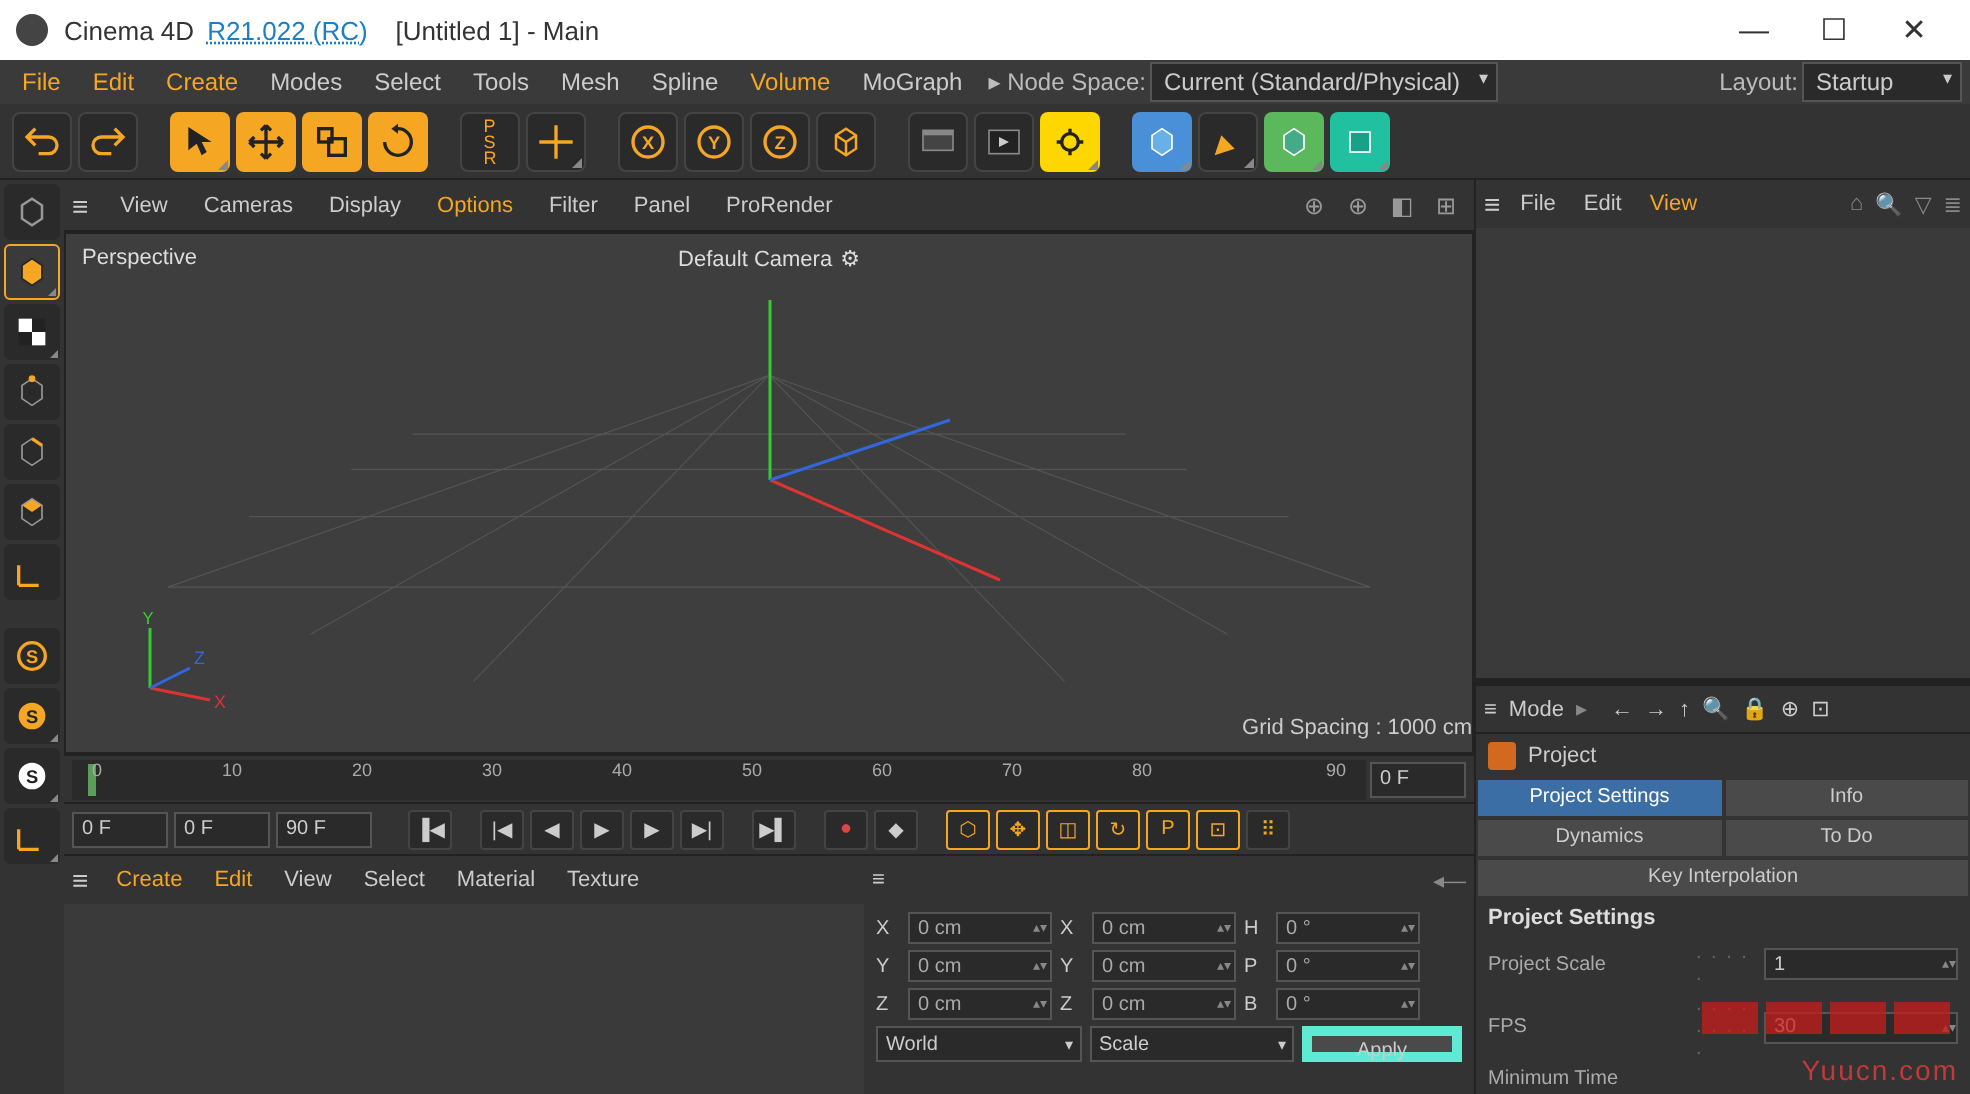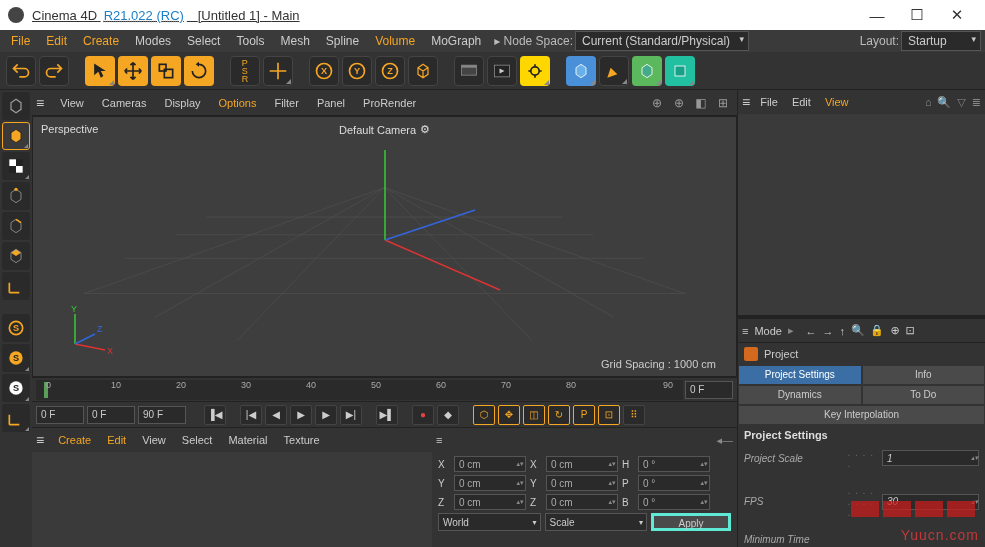--- a/index.html
+++ b/index.html
@@ -1,19 +1,19 @@
 <!DOCTYPE html>
 <html><head>
 <meta charset="utf-8">
 <style>
 * { margin: 0; padding: 0; box-sizing: border-box; font-family: Arial, sans-serif; user-select: none; }
 body { background: #3a3a3a; color: #ccc; font-size: 11px; width: 985px; height: 547px; overflow: hidden; position: relative; }
 .titlebar { background: #fff; height: 30px; display: flex; align-items: center; padding: 0 8px; color: #333; font-size: 13px; }
 .titlebar .icon { width: 16px; height: 16px; background: #444; border-radius: 50%; margin-right: 8px; }
-.titlebar .title { flex: 1; text-decoration: underline; }
+.titlebar .title { flex: 1; }
 .titlebar .ver { color: #1a7fc9; text-decoration: underline dotted; margin: 0 3px; }
 .titlebar .winbtn { width: 40px; text-align: center; font-size: 15px; color: #333; cursor: pointer; }
 .menubar { background: #3a3a3a; height: 22px; display: flex; align-items: center; padding: 0 4px; gap: 2px; font-size: 12px; }
 .menubar .mitem { padding: 2px 7px; cursor: pointer; }
 .menubar .mitem.orange { color: #f5a623; }
 .menubar .mitem.light { color: #ccc; }
 .menubar .nslabel { color: #bbb; margin-left: 4px; }
 .menubar .dropdown { background: #2a2a2a; border: 1px solid #555; padding: 2px 18px 2px 6px; color: #ccc; position: relative; }
 .menubar .dropdown::after { content: '▾'; position: absolute; right: 4px; font-size: 9px; }
 .menubar .spacer { flex: 1; }
@@ -36,21 +36,21 @@
 .center-col { flex: 1; display: flex; flex-direction: column; min-width: 0; }
 .vp-tabs { background: #333; height: 26px; display: flex; align-items: center; padding: 0 4px; gap: 2px; font-size: 11px; border-bottom: 1px solid #222; }
 .vp-tabs .hamb { font-size: 14px; margin-right: 6px; cursor: pointer; }
 .vp-tabs .tab { padding: 3px 8px; cursor: pointer; color: #ccc; }
 .vp-tabs .tab.orange { color: #f5a623; }
 .vp-tabs .spacer { flex: 1; }
 .vp-tabs .ricon { width: 18px; height: 18px; margin: 0 1px; display: flex; align-items: center; justify-content: center; cursor: pointer; font-size: 12px; color: #999; }
 .viewport { position: relative; background: #3e3e3e; flex: 1; min-height: 0; overflow: hidden; border: 1px solid #222; }
 .vp-label-tl { position: absolute; top: 6px; left: 8px; color: #ddd; font-size: 11px; }
 .vp-label-tc { position: absolute; top: 6px; left: 50%; transform: translateX(-50%); color: #ddd; font-size: 11px; display: flex; align-items: center; gap: 4px; }
-.vp-label-br { position: absolute; bottom: 6px; right: 20px; color: #ccc; font-size: 11px; }
+.vp-label-br { position: absolute; bottom: 6px; right: 0; color: #ccc; font-size: 11px; }
 .vp-gizmo { position: absolute; bottom: 20px; left: 30px; }
 .vp-axes { position: absolute; top: 50%; left: 50%; transform: translate(-50%, -60%); }
 .grid-svg { position: absolute; top: 0; left: 0; width: 100%; height: 100%; }
 .timeline-row { background: #333; height: 24px; display: flex; align-items: center; padding: 0 4px; gap: 2px; border-top: 1px solid #222; }
 .ruler { flex: 1; height: 20px; background: #2a2a2a; position: relative; overflow: hidden; }
 .ruler .marker { position: absolute; top: 2px; width: 4px; height: 16px; background: #5a9e5a; left: 8px; }
 .ruler .tick { position: absolute; top: 0; font-size: 9px; color: #aaa; }
 .tl-field { width: 48px; height: 18px; background: #2a2a2a; border: 1px solid #555; color: #ccc; padding: 0 4px; font-size: 10px; }
 .pb-row { background: #333; height: 26px; display: flex; align-items: center; padding: 0 4px; gap: 3px; border-top: 1px solid #222; }
 .pbtn { width: 22px; height: 20px; background: #2a2a2a; border: 1px solid #444; border-radius: 2px; display: flex; align-items: center; justify-content: center; cursor: pointer; font-size: 10px; color: #ccc; }
@@ -64,39 +64,39 @@
 .mat-body { flex: 1; background: #3a3a3a; }
 .coord-panel { flex: 1; background: #333; display: flex; flex-direction: column; }
 .coord-tabs { height: 24px; display: flex; align-items: center; padding: 0 4px; gap: 4px; }
 .coord-grid { padding: 4px 6px; display: flex; flex-direction: column; gap: 3px; }
 .coord-row { display: flex; gap: 4px; align-items: center; font-size: 10px; }
 .coord-row .lbl { width: 12px; color: #ccc; }
 .coord-row .fld { width: 72px; height: 16px; background: #2a2a2a; border: 1px solid #555; color: #aaa; padding: 0 4px; display: flex; align-items: center; position: relative; }
 .coord-row .fld .spin { position: absolute; right: 0; width: 10px; font-size: 7px; color: #888; text-align: center; }
 .coord-row .sel { flex: 1; height: 18px; background: #2a2a2a; border: 1px solid #555; color: #ccc; padding: 0 4px; display: flex; align-items: center; position: relative; }
 .coord-row .sel::after { content: '▾'; position: absolute; right: 3px; font-size: 8px; }
-.coord-row .apply { width: 80px; height: 18px; background: #4a4a4a; border: 3px solid #5eead4; text-align: center; line-height: 16px; cursor: pointer; }
+.coord-row .apply { width: 80px; height: 18px; background: #4a4a4a; border: 5px solid #5eead4; text-align: center; line-height: 16px; cursor: pointer; }
 .right-col { width: 248px; background: #333; display: flex; flex-direction: column; border-left: 1px solid #222; }
 .rtabs1 { height: 24px; display: flex; align-items: center; padding: 0 4px; gap: 6px; font-size: 11px; }
 .rtabs1 .hamb { font-size: 14px; }
 .rtabs1 .tab { color: #ccc; cursor: pointer; padding: 2px 4px; }
 .rtabs1 .tab.orange { color: #f5a623; }
 .rtabs1 .spacer { flex: 1; }
 .rtabs1 .ricon { font-size: 11px; color: #888; cursor: pointer; }
 .rpanel-body { flex: 1; background: #3a3a3a; }
 .rsep { height: 4px; background: #222; }
 .rtabs2 { height: 24px; display: flex; align-items: center; padding: 0 4px; gap: 6px; font-size: 11px; border-bottom: 1px solid #222; }
 .attr-panel { background: #333; display: flex; flex-direction: column; }
 .attr-head { display: flex; align-items: center; padding: 4px 6px; gap: 6px; font-size: 11px; }
 .attr-head .picon { width: 14px; height: 14px; background: #d2691e; border-radius: 2px; }
 .attr-tabs { display: flex; flex-wrap: wrap; }
 .attr-tab { flex: 1 1 50%; height: 20px; background: #4a4a4a; border: 1px solid #333; text-align: center; line-height: 18px; font-size: 10px; color: #ccc; cursor: pointer; }
 .attr-tab.active { background: #3a6ea5; color: #fff; }
 .attr-section { padding: 4px 6px; font-size: 11px; color: #ddd; font-weight: bold; }
-.attr-body { padding: 2px 6px; display: flex; flex-direction: column; gap: 16px; font-size: 10px; font-style: italic; }
+.attr-body { padding: 2px 6px; display: flex; flex-direction: column; gap: 4px; font-size: 10px; }
 .attr-row { display: flex; align-items: center; gap: 4px; }
 .attr-row .albl { flex: 0 0 100px; color: #aaa; }
 .attr-row .dots { flex: 0 0 30px; color: #666; letter-spacing: 1px; overflow: hidden; }
 .attr-row .afld { flex: 1; height: 16px; background: #2a2a2a; border: 1px solid #555; color: #ccc; padding: 0 4px; display: flex; align-items: center; position: relative; }
 .attr-row .afld .spin { position: absolute; right: 0; font-size: 7px; color: #888; }
 .attr-btn { height: 18px; background: #4a4a4a; border: 1px solid #666; text-align: center; line-height: 16px; cursor: pointer; margin: 2px 0; }
 .watermark { position: absolute; bottom: 4px; right: 6px; font-size: 14px; color: rgba(255,60,60,0.7); font-weight: normal; letter-spacing: 1px; pointer-events: none; }
 .wm-blocks { position: absolute; bottom: 30px; right: 10px; display: flex; gap: 4px; }
 .wm-blocks div { width: 28px; height: 16px; background: rgba(200,30,30,0.75); }
 </style>

